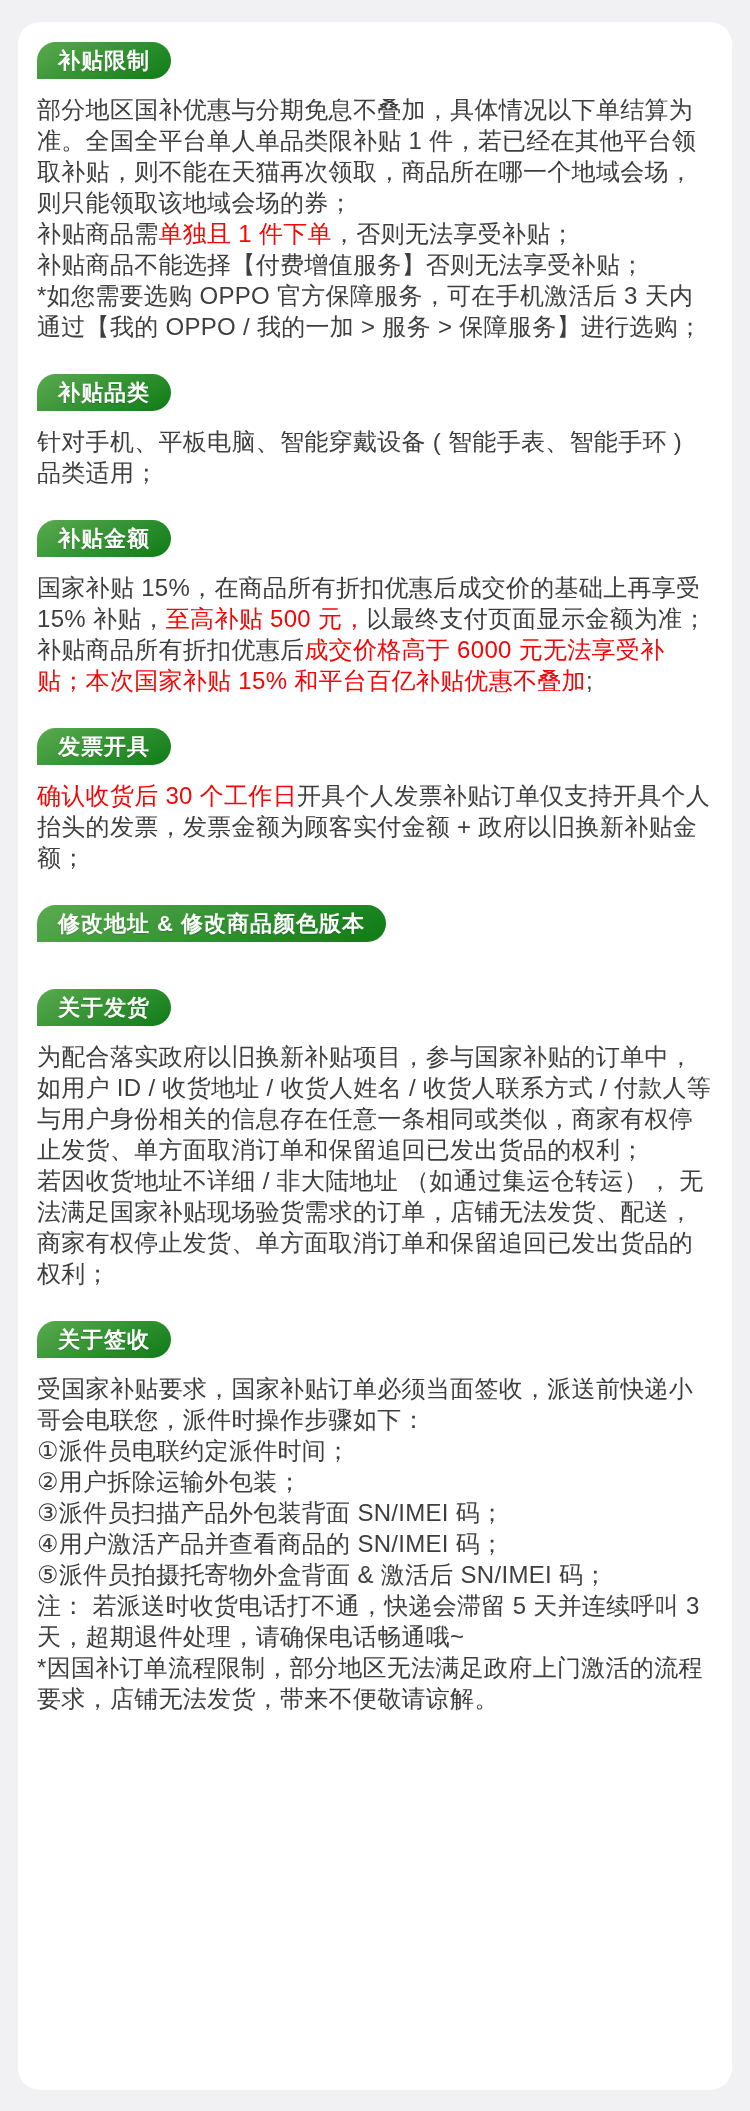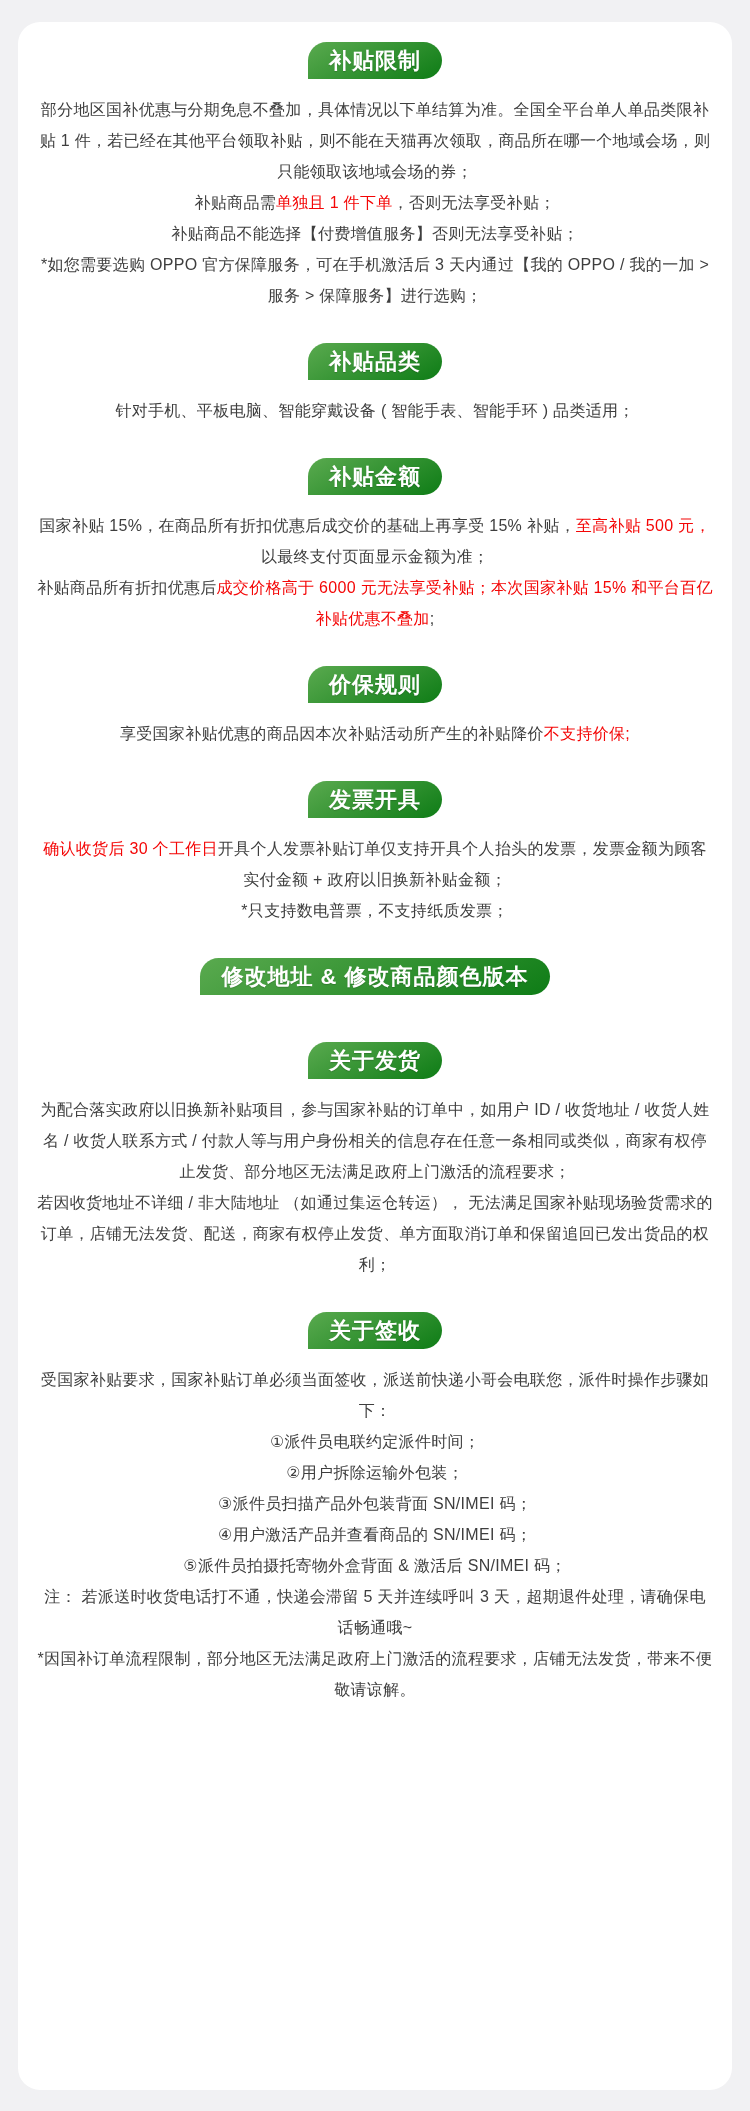--- a/index.html
+++ b/index.html
@@ -21,56 +21,55 @@
     width:750px;
     min-height:2111px;
     padding:22px 18px 21px;
   }
   .card{
     background:var(--card-bg);
     border-radius:22px;
     padding:20px 19px 28px;
     min-height:2068px;
   }
-  section.rule-section{margin-top:32px;text-align:center;}
+  section.rule-section{margin-top:32px;}
   section.rule-section:first-child{margin-top:0;}
   .badge{
     display:inline-block;
     height:37px;
     line-height:37px;
     padding:0 21px;
     margin:0 0 15px 0;
     border-radius:19px 19px 19px 0;
     background:linear-gradient(150deg,var(--badge-top) 0%,var(--badge-bottom) 100%);
     color:#ffffff;
     font-size:22px;
     font-weight:bold;
     letter-spacing:1px;
     text-shadow:0 1px 1px rgba(0,0,0,0.18);
   }
   p.para{
     margin:0;
-    font-size:16px;
+    font-size:24px;
     line-height:31px;
     color:var(--text);
     letter-spacing:0.3px;
     word-break:break-all;
   }
   .run{color:var(--text);}
   .run.red{color:var(--red);}
 </style>
 </head>
 <body>
 
 <div class="page">
   <main class="card">
     <div id="sections">
         <section class="rule-section"><div class="badge">补贴限制</div><p class="para"><span class="run">部分地区国补优惠与分期免息不叠加，具体情况以下单结算为准。全国全平台单人单品类限补贴 1 件，若已经在其他平台领取补贴，则不能在天猫再次领取，商品所在哪一个地域会场，则只能领取该地域会场的券；</span></p><p class="para"><span class="run">补贴商品需</span><span class="run red">单独且 1 件下单</span><span class="run">，否则无法享受补贴；</span></p><p class="para"><span class="run">补贴商品不能选择【付费增值服务】否则无法享受补贴；</span></p><p class="para"><span class="run">*如您需要选购 OPPO 官方保障服务，可在手机激活后 3 天内通过【我的 OPPO / 我的一加 &gt; 服务 &gt; 保障服务】进行选购；</span></p></section>
         <section class="rule-section"><div class="badge">补贴品类</div><p class="para"><span class="run">针对手机、平板电脑、智能穿戴设备 ( 智能手表、智能手环 ) 品类适用；</span></p></section>
         <section class="rule-section"><div class="badge">补贴金额</div><p class="para"><span class="run">国家补贴 15%，在商品所有折扣优惠后成交价的基础上再享受 15% 补贴，</span><span class="run red">至高补贴 500 元，</span><span class="run">以最终支付页面显示金额为准；</span></p><p class="para"><span class="run">补贴商品所有折扣优惠后</span><span class="run red">成交价格高于 6000 元无法享受补贴；本次国家补贴 15% 和平台百亿补贴优惠不叠加</span><span class="run">;</span></p></section>
-        <section class="rule-section"><div class="badge">价保规则</div><p class="para"><span class="run">享受国家补贴优惠的商品因本次补贴活动所产生的补贴降价</span><span class="run red">不支持价保;</span></p></section>
-        <section class="rule-section"><div class="badge">发票开具</div><p class="para"><span class="run red">确认收货后 30 个工作日</span><span class="run">开具个人发票补贴订单仅支持开具个人抬头的发票，发票金额为顾客实付金额 + 政府以旧换新补贴金额；</span></p><p class="para"><span class="run">*只支持数电普票，不支持纸质发票；</span></p></section>
+        <section class="rule-section"><div class="badge">发票开具</div><p class="para"><span class="run red">确认收货后 30 个工作日</span><span class="run">开具个人发票补贴订单仅支持开具个人抬头的发票，发票金额为顾客实付金额 + 政府以旧换新补贴金额；</span></p></section>
         <section class="rule-section"><div class="badge">修改地址 &amp; 修改商品颜色版本</div></section>
-        <section class="rule-section"><div class="badge">关于发货</div><p class="para"><span class="run">为配合落实政府以旧换新补贴项目，参与国家补贴的订单中，如用户 ID / 收货地址 / 收货人姓名 / 收货人联系方式 / 付款人等与用户身份相关的信息存在任意一条相同或类似，商家有权停止发货、部分地区无法满足政府上门激活的流程要求；</span></p><p class="para"><span class="run">若因收货地址不详细 / 非大陆地址 （如通过集运仓转运）， 无法满足国家补贴现场验货需求的订单，店铺无法发货、配送，商家有权停止发货、单方面取消订单和保留追回已发出货品的权利；</span></p></section>
+        <section class="rule-section"><div class="badge">关于发货</div><p class="para"><span class="run">为配合落实政府以旧换新补贴项目，参与国家补贴的订单中，如用户 ID / 收货地址 / 收货人姓名 / 收货人联系方式 / 付款人等与用户身份相关的信息存在任意一条相同或类似，商家有权停止发货、单方面取消订单和保留追回已发出货品的权利；</span></p><p class="para"><span class="run">若因收货地址不详细 / 非大陆地址 （如通过集运仓转运）， 无法满足国家补贴现场验货需求的订单，店铺无法发货、配送，商家有权停止发货、单方面取消订单和保留追回已发出货品的权利；</span></p></section>
         <section class="rule-section"><div class="badge">关于签收</div><p class="para"><span class="run">受国家补贴要求，国家补贴订单必须当面签收，派送前快递小哥会电联您，派件时操作步骤如下：</span></p><p class="para"><span class="run">①派件员电联约定派件时间；</span></p><p class="para"><span class="run">②用户拆除运输外包装；</span></p><p class="para"><span class="run">③派件员扫描产品外包装背面 SN/IMEI 码；</span></p><p class="para"><span class="run">④用户激活产品并查看商品的 SN/IMEI 码；</span></p><p class="para"><span class="run">⑤派件员拍摄托寄物外盒背面 &amp; 激活后 SN/IMEI 码；</span></p><p class="para"><span class="run">注： 若派送时收货电话打不通，快递会滞留 5 天并连续呼叫 3 天，超期退件处理，请确保电话畅通哦~</span></p><p class="para"><span class="run">*因国补订单流程限制，部分地区无法满足政府上门激活的流程要求，店铺无法发货，带来不便敬请谅解。</span></p></section>
       </div>
   </main>
 </div>
 
 </body></html>

